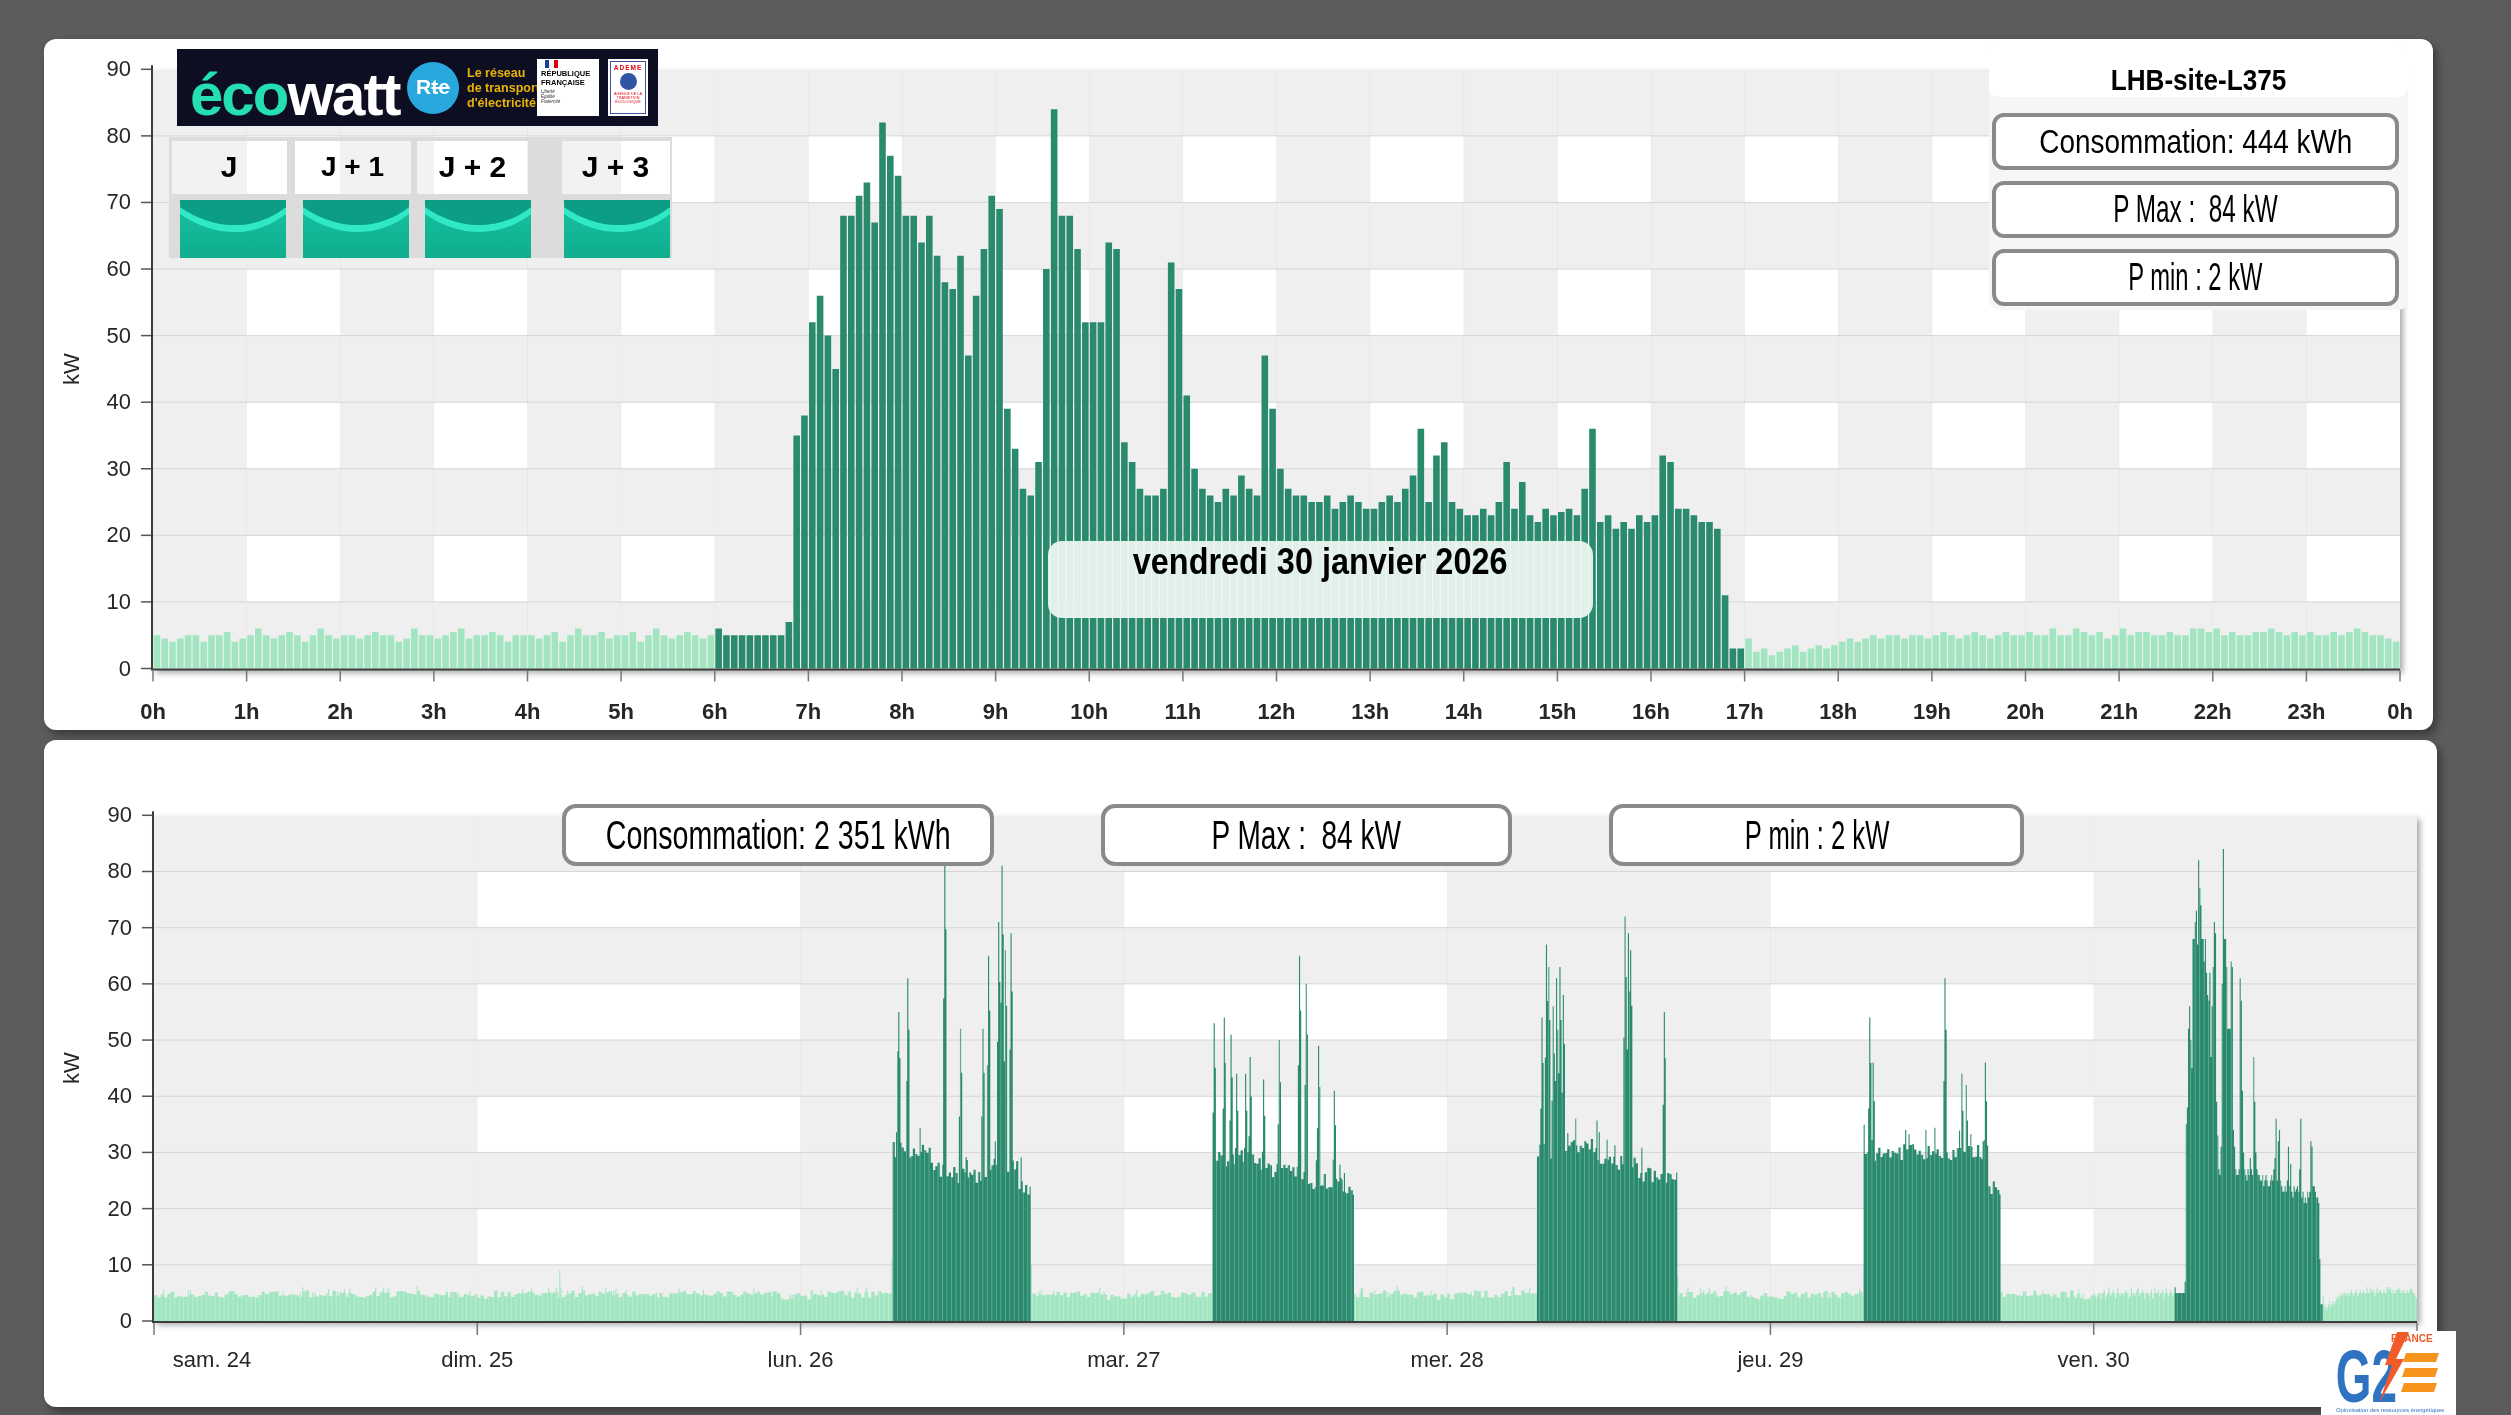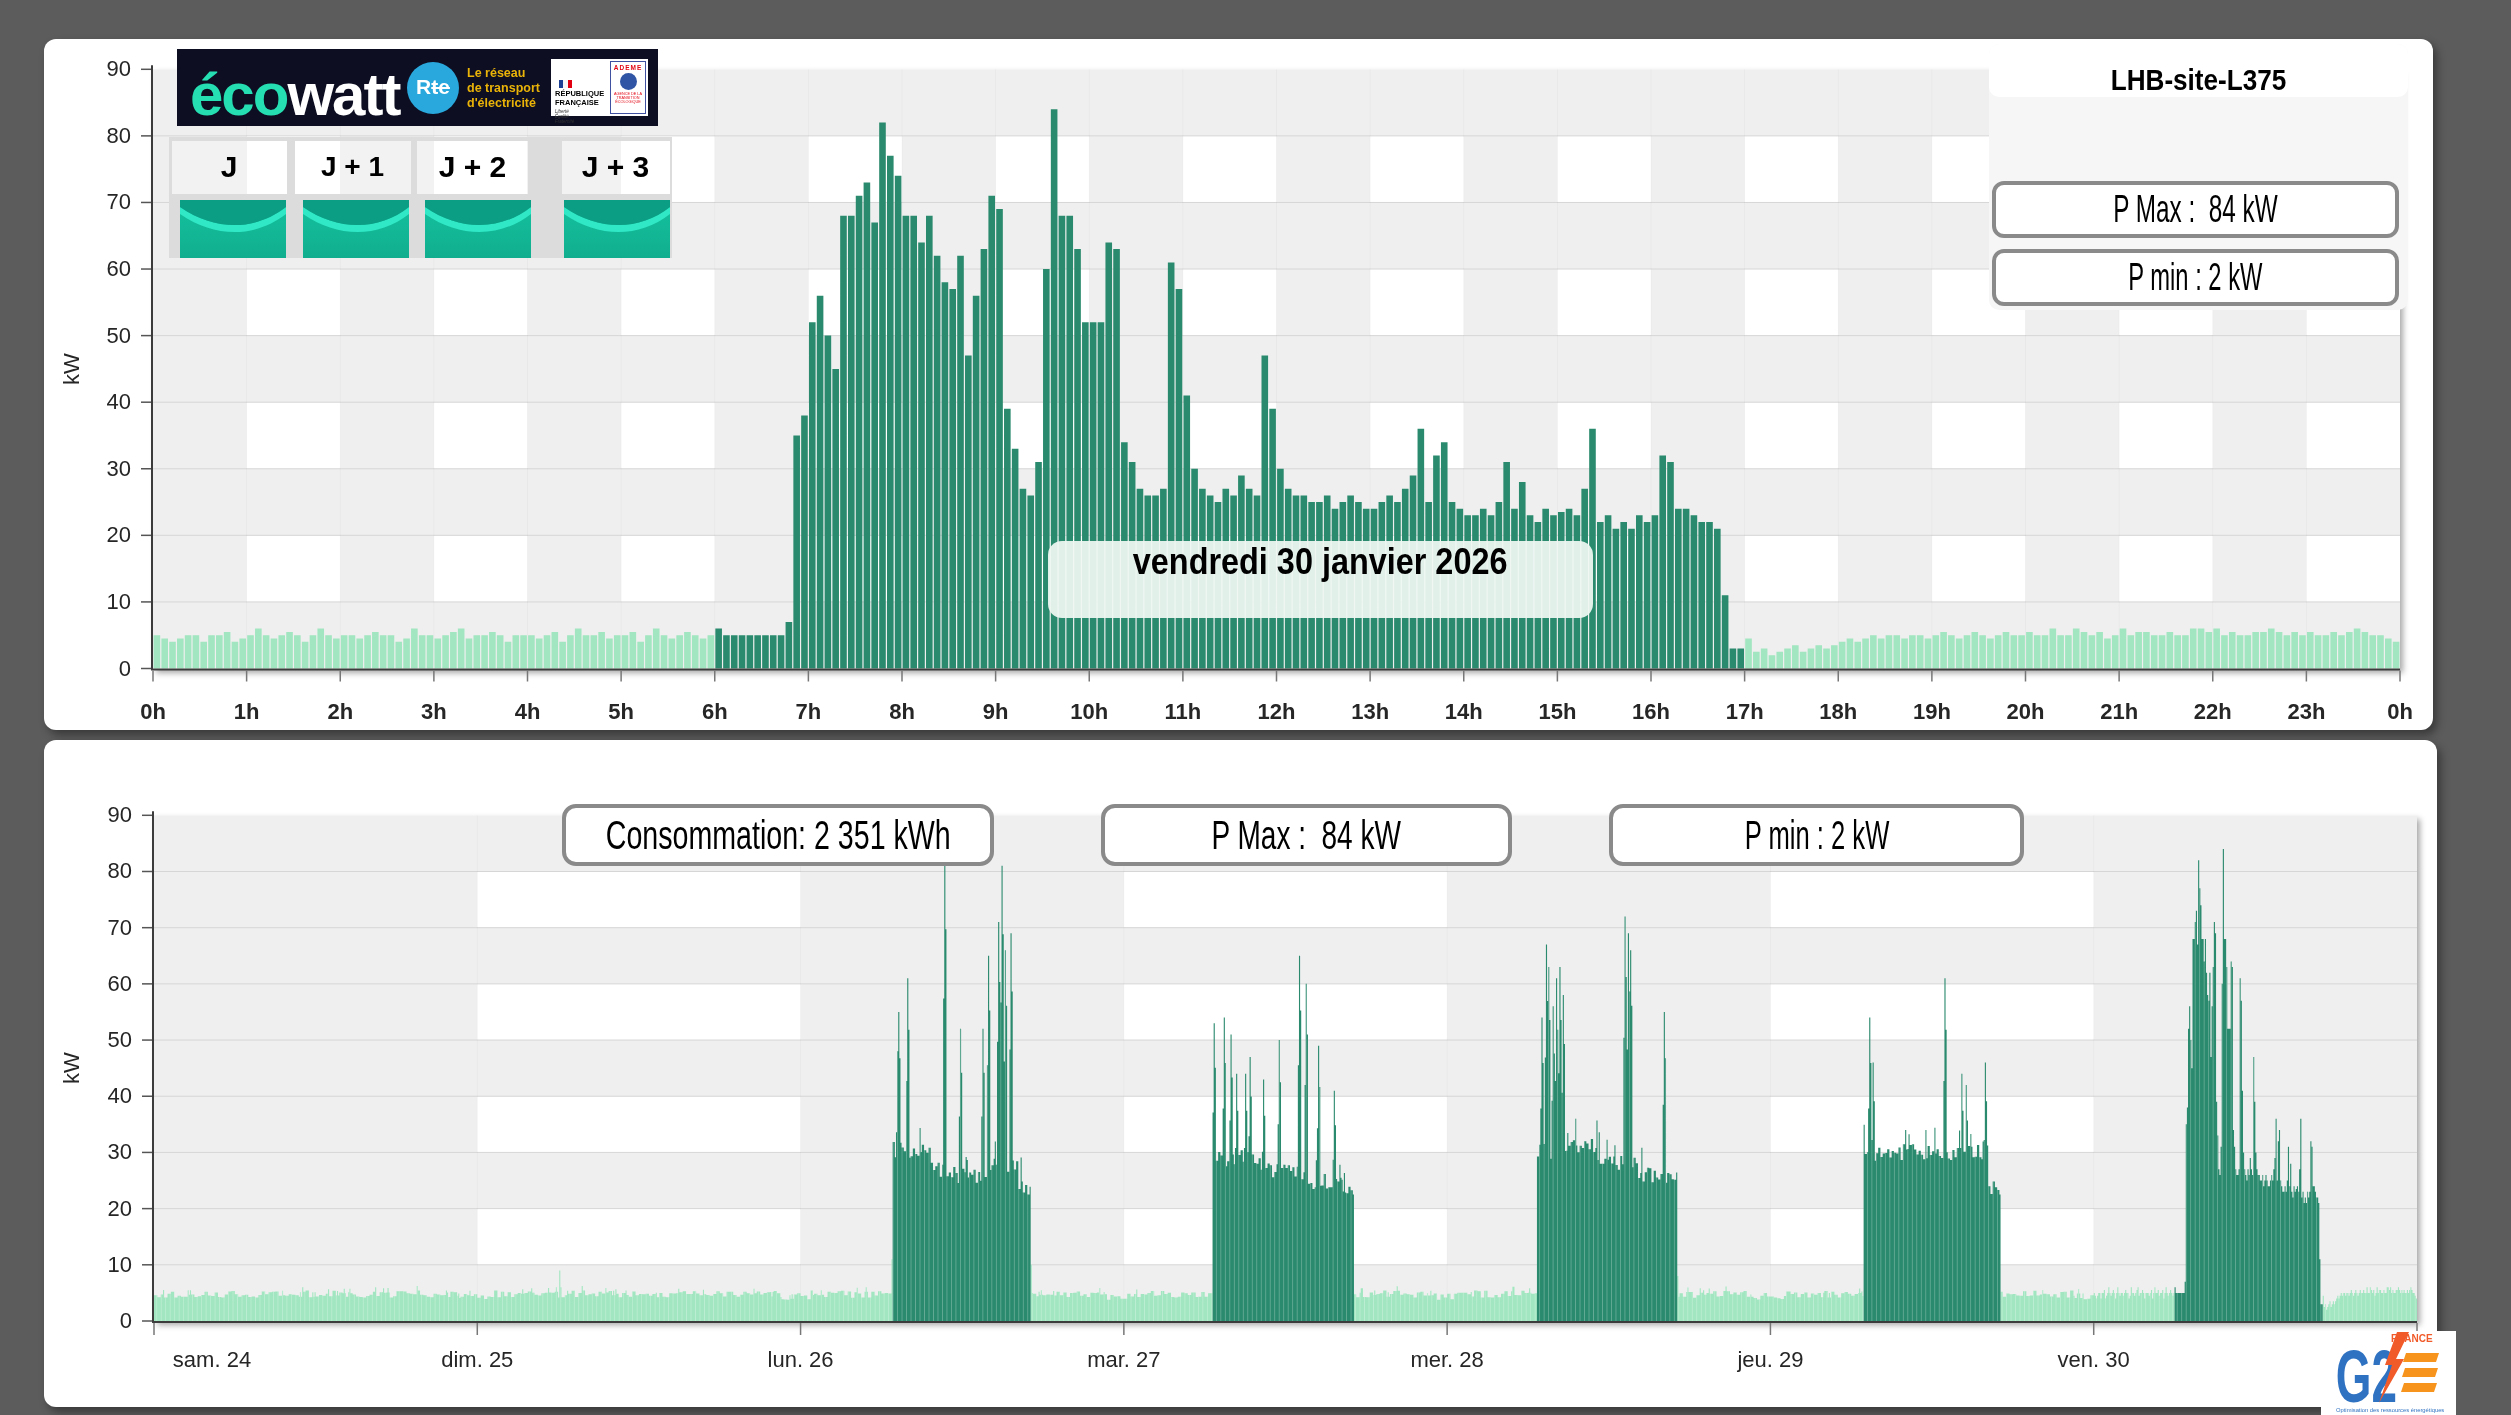--- a/index.html
+++ b/index.html
@@ -233,21 +233,21 @@
       <text x="1447.14" y="1367" font-size="22" fill="#262626" text-anchor="middle">mer. 28</text>
       <text x="1770.43" y="1367" font-size="22" fill="#262626" text-anchor="middle">jeu. 29</text>
       <text x="2093.71" y="1367" font-size="22" fill="#262626" text-anchor="middle">ven. 30</text>
       <text x="79" y="369" font-size="22" fill="#262626" text-anchor="middle" transform="rotate(-90 79 369)">kW</text>
       <text x="79" y="1068" font-size="22" fill="#262626" text-anchor="middle" transform="rotate(-90 79 1068)">kW</text>
     </svg>
     <div class="ov" style="left:177px;top:49px;width:481px;height:77px;background:#0d0e22">
       <div style="position:absolute;left:13px;top:11px;font-weight:bold;font-size:60px;letter-spacing:-2px"><span style="color:#25deb1">éco</span><span style="color:#fff">watt</span></div>
       <div style="position:absolute;left:230px;top:13px;width:52px;height:52px;border-radius:50%;background:#29a8dd;color:#fff;font-size:21px;font-weight:bold;text-align:center;line-height:50px">R<span style="text-decoration:line-through">te</span></div>
       <div style="position:absolute;left:290px;top:17px;width:78px;color:#eab308;font-size:12.5px;font-weight:bold;line-height:15px">Le réseau<br>de transport<br>d'électricité</div>
-      <div style="position:absolute;left:374px;top:10px;background:#fff;width:62px;height:57px;padding:21px 4px">
+      <div style="position:absolute;left:360px;top:10px;background:#fff;width:62px;height:57px;padding:1px 4px">
         <div style="display:flex;height:8px;width:13px;margin-left:4px">
           <div style="flex:1;background:#1b3f92"></div>
           <div style="flex:1;background:#f6f6f6"></div>
           <div style="flex:1;background:#e1000f"></div>
         </div>
         <div style="font-size:7.5px;font-weight:bold;color:#000;line-height:8.5px;margin-top:2px">RÉPUBLIQUE<br>FRANÇAISE</div>
         <div style="font-size:4.5px;color:#333;font-style:italic;line-height:5px;margin-top:2px">Liberté<br>Égalité<br>Fraternité</div>
       </div>
       <div style="position:absolute;left:431px;top:10px;background:#fff;width:40px;height:57px;padding:2px">
         <div style="border:1px solid #3f51a0;height:53px;padding-top:2px;text-align:center">
@@ -303,20 +303,23 @@
           </linearGradient>
         </defs>
         <rect width="106" height="58" fill="url(#tg)"></rect>
         <path d="M0 7 C35 31,75 31,106 7 V14 C75 38,35 38,0 14 Z" fill="#30e8c5"></path>
         <path d="M0 0 H106 V7 C75 31,35 31,0 7 Z" fill="#0b9e85"></path>
       </svg></div>
     <div class="ov" style="left:1989px;top:44px;width:419px;height:266px;background:#f6f6f6;border-radius:10px"></div>
     <div class="ov" style="left:1989px;top:44px;width:419px;height:53px;background:#fff;border-radius:10px;display:flex;align-items:flex-start;justify-content:center;padding-top:20px">
       <span style="display:inline-block;font-size:29px;font-weight:bold;transform:scaleX(0.9);white-space:pre">LHB-site-L375</span>
     </div>
+    <div class="statbox" style="left:1992px;top:113px;width:407px;height:57px;border-radius:12px">
+      <span style="display:inline-block;font-size:34px;font-weight:normal;transform:scaleX(0.82);white-space:pre">Consommation: 444 kWh</span>
+    </div>
     <div class="statbox" style="left:1992px;top:181px;width:407px;height:57px;border-radius:12px">
       <span style="display:inline-block;font-size:38px;font-weight:normal;transform:scaleX(0.64);white-space:pre">P Max :  84 kW</span>
     </div>
     <div class="statbox" style="left:1992px;top:249px;width:407px;height:57px;border-radius:12px">
       <span style="display:inline-block;font-size:38px;font-weight:normal;transform:scaleX(0.625);white-space:pre">P min : 2 kW</span>
     </div>
     <div class="ov" style="left:1048px;top:541px;width:545px;height:77px;background:rgba(240,247,243,0.93);border-radius:14px;display:flex;justify-content:center;color:#000">
       <span style="display:inline-block;font-size:36px;font-weight:bold;transform:scaleX(0.9);white-space:pre">vendredi 30 janvier 2026</span>
     </div>
     <div class="statbox" style="left:562px;top:804px;width:432px;height:62px;border-radius:14px">

